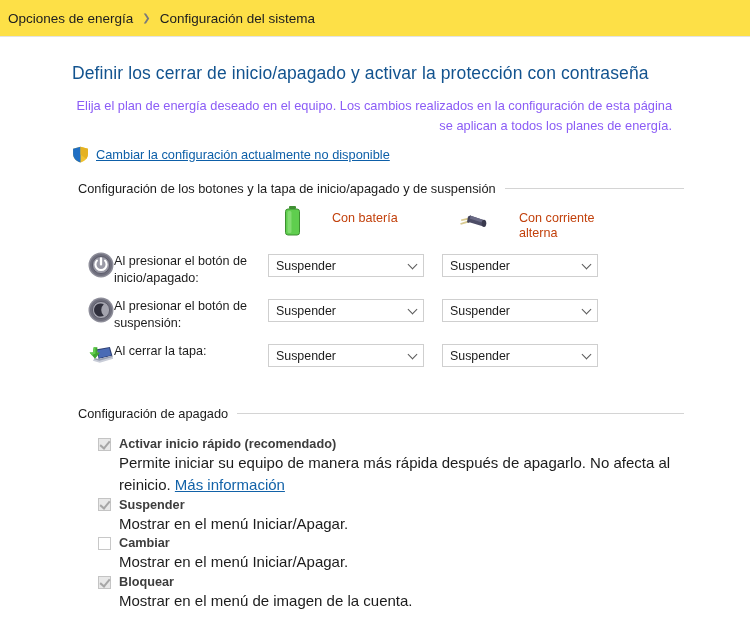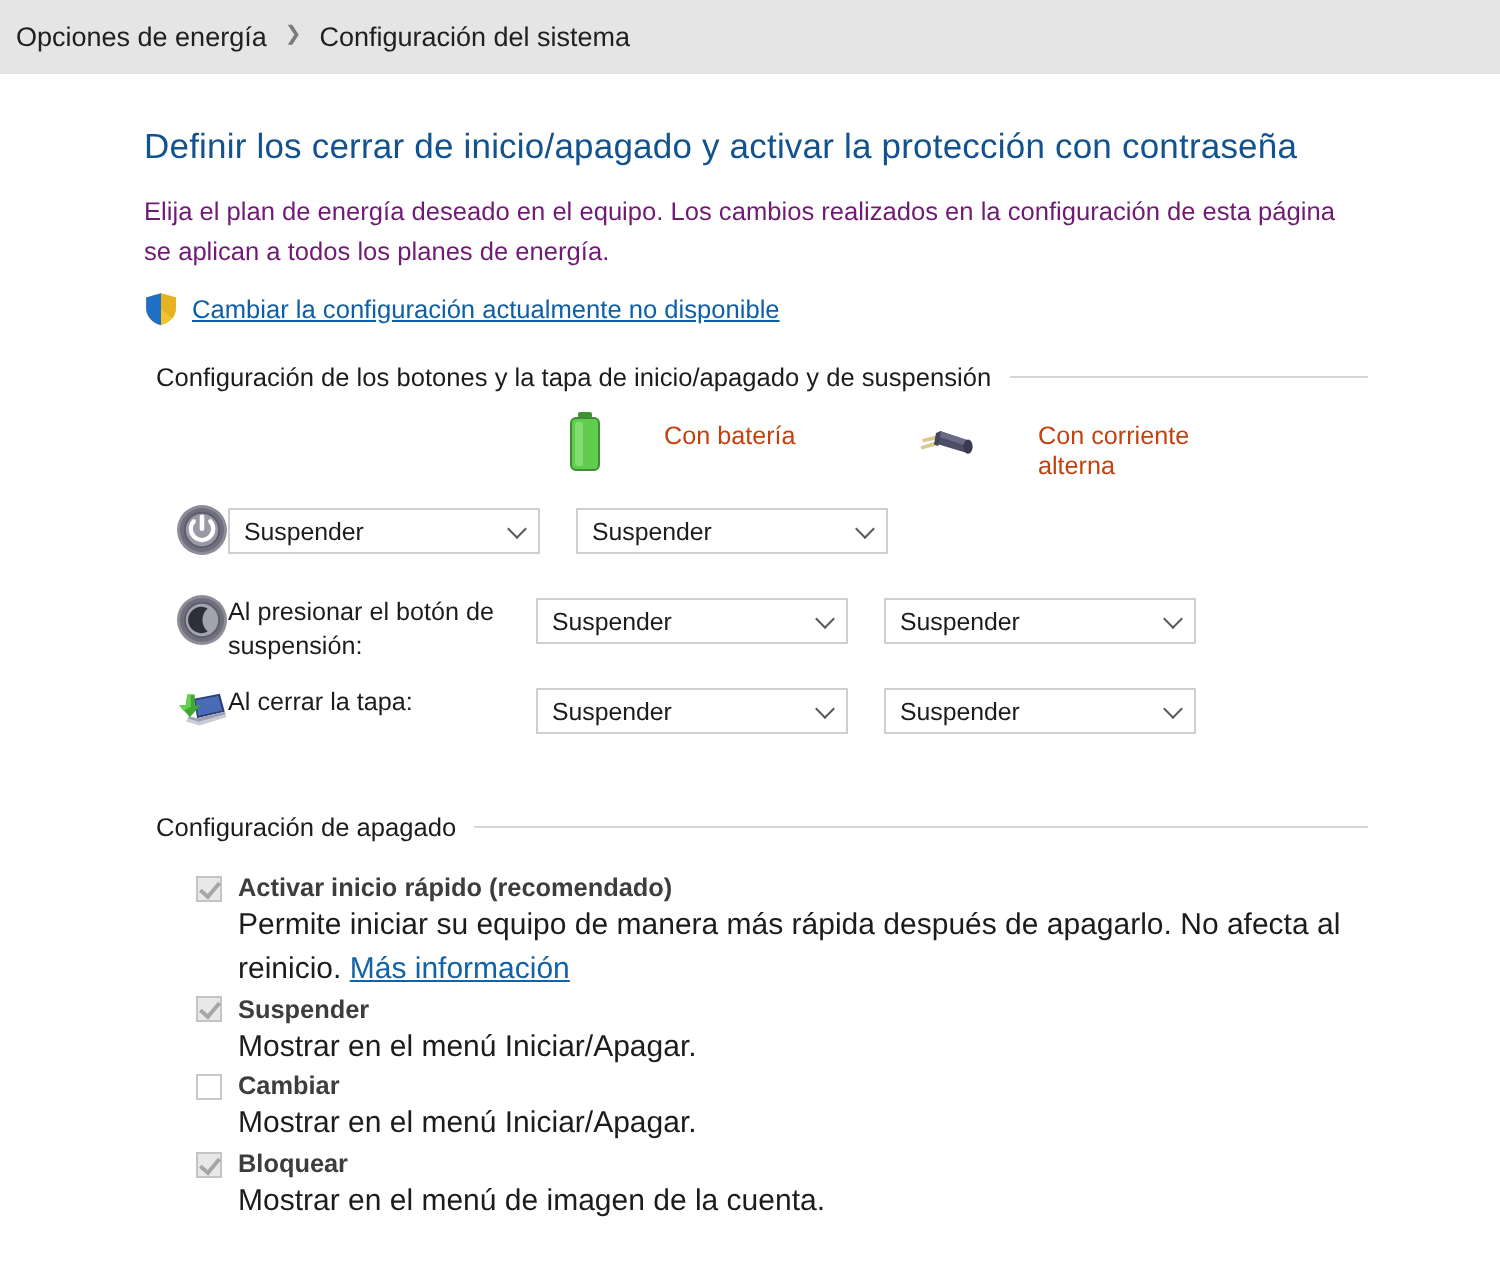--- a/index.html
+++ b/index.html
@@ -19,21 +19,21 @@
     -webkit-font-smoothing: antialiased;
   }
 
   
   .breadcrumb-bar {
     height: 37px;
     display: flex;
     align-items: center;
     padding-left: 8px;
     border-bottom: 1px solid #e3e3e3;
-    background: #e5e5e5;
+    background: #fde047;
   }
   .crumb {
     font-size: 13.5px;
     color: #202020;
     white-space: nowrap;
     cursor: default;
   }
   .crumb-link { cursor: pointer; }
   .crumb-sep {
     margin: 0 9px;
@@ -52,24 +52,25 @@
     font-size: 17.5px;
     font-weight: 400;
     color: #12538f;
     margin: 0 0 11px 0;
     letter-spacing: 0.1px;
     line-height: 1.25;
   }
 
   .page-desc {
     font-size: 12.8px;
-    color: #701a75;
+    color: #8b5cf6;
     line-height: 1.55;
     margin: 0 0 10px 0;
     max-width: 600px;
+    text-align: right;
   }
 
   
   .shield-row {
     display: flex;
     align-items: center;
     gap: 7px;
     margin: 0 0 18px 0;
   }
   .shield-icon { width: 17px; height: 17px; display: block; flex: none; }
@@ -286,20 +287,21 @@
       <div class="srow-icon">
         <svg width="26" height="26" viewBox="0 0 26 26">
           <circle cx="13" cy="13" r="12.5" fill="#8d8d99"></circle>
           <circle cx="13" cy="13" r="11" fill="#6f6f7d"></circle>
           <circle cx="13" cy="13" r="8.6" fill="#9a9aa6"></circle>
           <circle cx="13" cy="13" r="8.6" fill="none" stroke="#5d5d6b" stroke-width="1"></circle>
           <path d="M13 6.4 L13 12.4" stroke="#ffffff" stroke-width="2.3" stroke-linecap="round"></path>
           <path d="M8.9 8.6 A5.6 5.6 0 1 0 17.1 8.6" stroke="#ffffff" stroke-width="2.1" fill="none" stroke-linecap="round"></path>
         </svg>
       </div>
+      <div class="srow-label">Al presionar el botón de inicio/apagado:</div>
       <div class="srow-ctrl">
         <div class="dropdown">
           <span class="dval">Suspender</span>
           <span class="chev"></span>
         </div>
       </div>
       <div class="srow-ctrl">
         <div class="dropdown">
           <span class="dval">Suspender</span>
           <span class="chev"></span>

